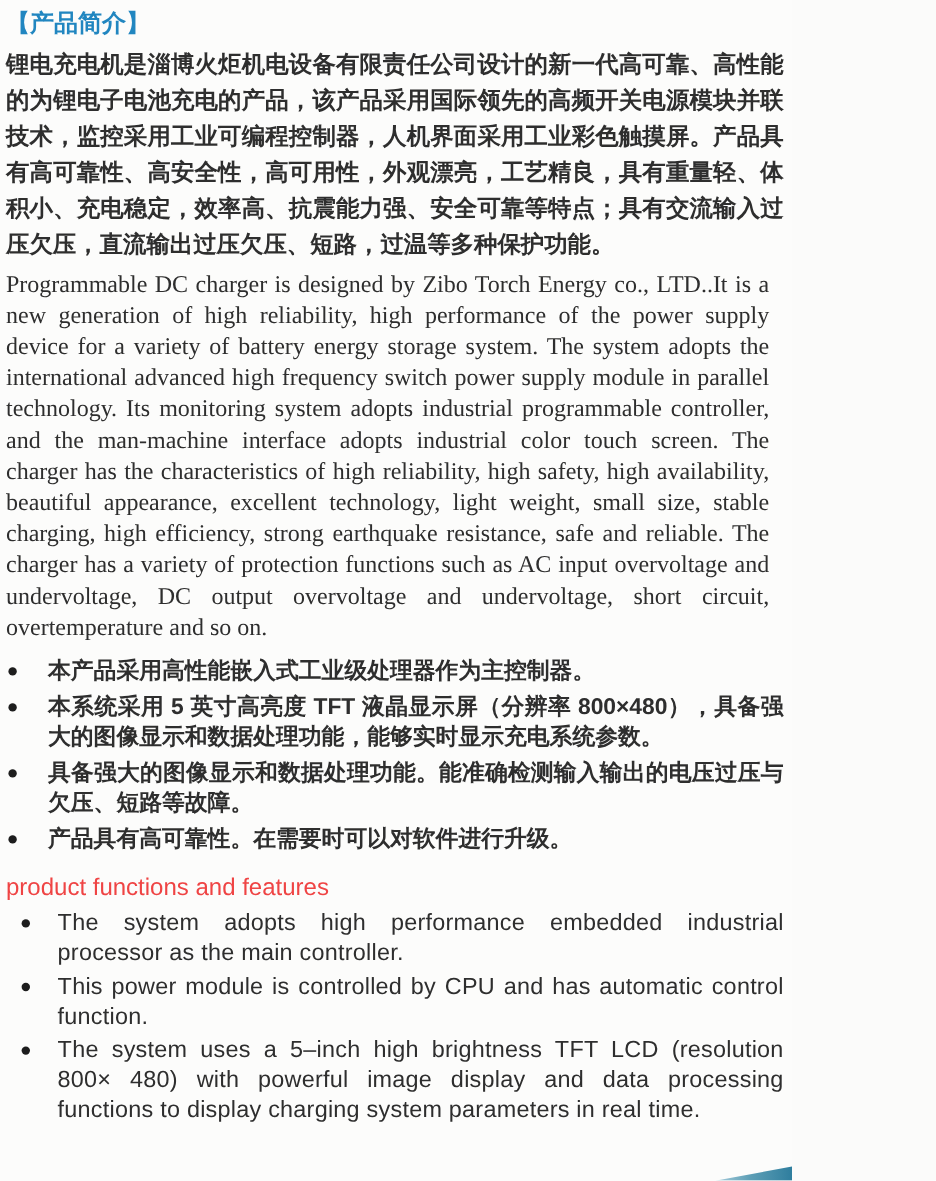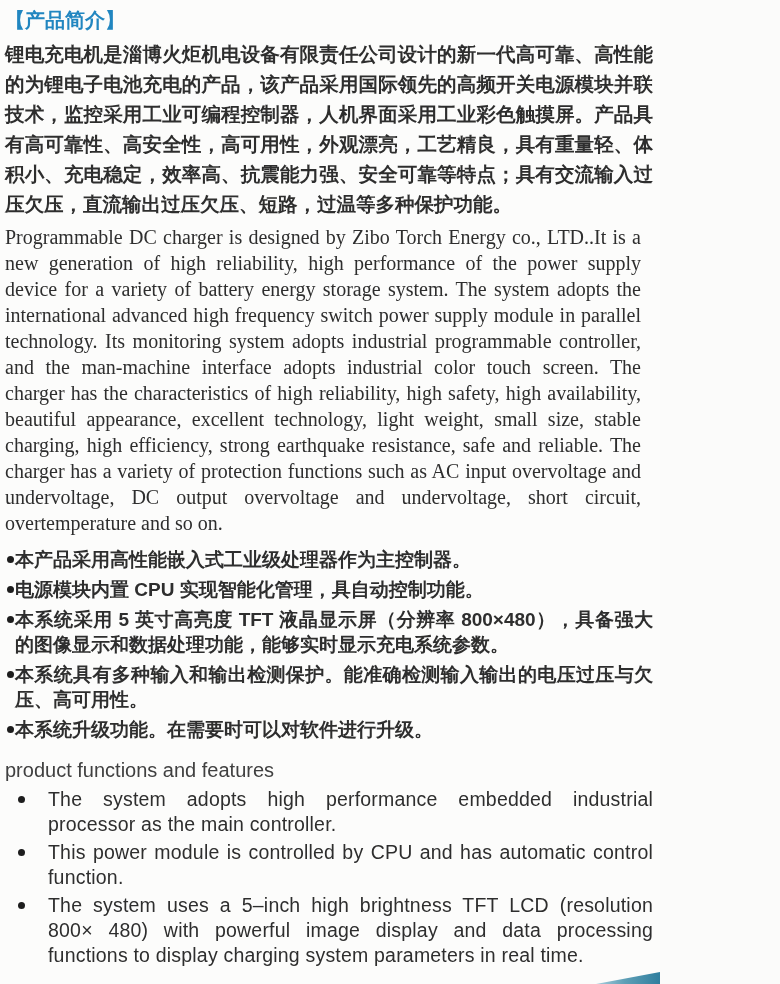--- a/index.html
+++ b/index.html
@@ -44,41 +44,41 @@
   .zh-list {
     list-style: none;
     margin: 6px 0 0 0;
     padding: 0;
     font-size: 19px;
     line-height: 25px;
     font-weight: 600;
   }
   .zh-list li {
     display: flex;
-    gap: 1px;
+    gap: 26px;
     margin: 0 0 5px 2px;
   }
   .dot {
     flex: none;
     width: 7px;
     height: 7px;
     border-radius: 50%;
     background: #1d1d1d;
     margin-top: 9px;
   }
   .li-txt {
     flex: 1;
     text-align: justify;
   }
   .en-sub {
     margin: 16px 0 5px 0;
     font-size: 20px;
     line-height: 24px;
     font-weight: 400;
-    color: #404040;
+    color: #ef4444;
   }
   .en-list {
     list-style: none;
     margin: 0;
     padding: 0 0 0 13px;
     font-size: 19.5px;
     line-height: 25px;
     font-weight: 400;
     letter-spacing: 0.2px;
   }
@@ -106,33 +106,29 @@
   <p class="en-serif">Programmable DC charger is designed by Zibo Torch Energy co., LTD..It is a new generation of high reliability, high performance of the power supply device for a variety of battery energy storage system. The system adopts the international advanced high frequency switch power supply module in parallel technology. Its monitoring system adopts industrial programmable controller, and the man-machine interface adopts industrial color touch screen. The charger has the characteristics of high reliability, high safety, high availability, beautiful appearance, excellent technology, light weight, small size, stable charging, high efficiency, strong earthquake resistance, safe and reliable. The charger has a variety of protection functions such as AC input overvoltage and undervoltage, DC output overvoltage and undervoltage, short circuit, overtemperature and so on.</p>
 
 
   <ul class="zh-list">
     <li>
       <span class="dot"></span>
       <span class="li-txt">本产品采用高性能嵌入式工业级处理器作为主控制器。</span>
     </li>
     <li>
       <span class="dot"></span>
-      <span class="li-txt">电源模块内置 CPU 实现智能化管理，具自动控制功能。</span>
-    </li>
-    <li>
-      <span class="dot"></span>
       <span class="li-txt">本系统采用 5 英寸高亮度 TFT 液晶显示屏（分辨率 800×480），具备强大的图像显示和数据处理功能，能够实时显示充电系统参数。</span>
     </li>
     <li>
       <span class="dot"></span>
-      <span class="li-txt">本系统具有多种输入和输出检测保护。能准确检测输入输出的电压过压与欠压、高可用性。</span>
+      <span class="li-txt">具备强大的图像显示和数据处理功能。能准确检测输入输出的电压过压与欠压、短路等故障。</span>
     </li>
     <li>
       <span class="dot"></span>
-      <span class="li-txt">本系统升级功能。在需要时可以对软件进行升级。</span>
+      <span class="li-txt">产品具有高可靠性。在需要时可以对软件进行升级。</span>
     </li>
   </ul>
 
   <div class="en-sub">product functions and features</div>
 
   <ul class="en-list">
     <li>
       <span class="dot"></span>
       <span class="li-txt">The system adopts high performance embedded industrial processor as the main controller.</span>
     </li>

